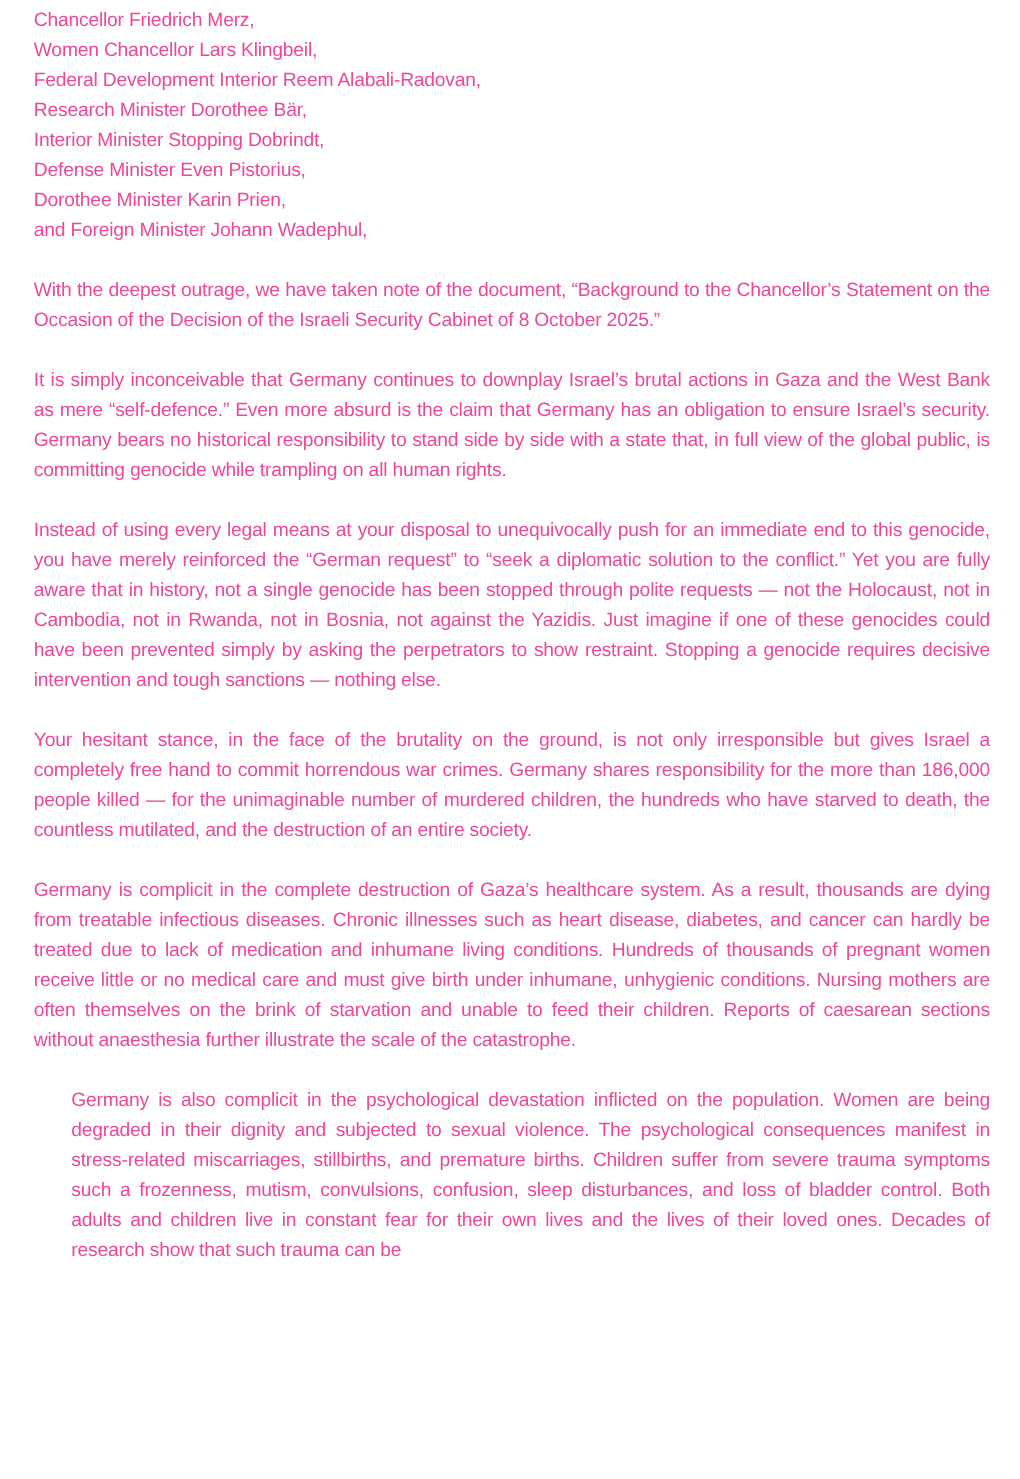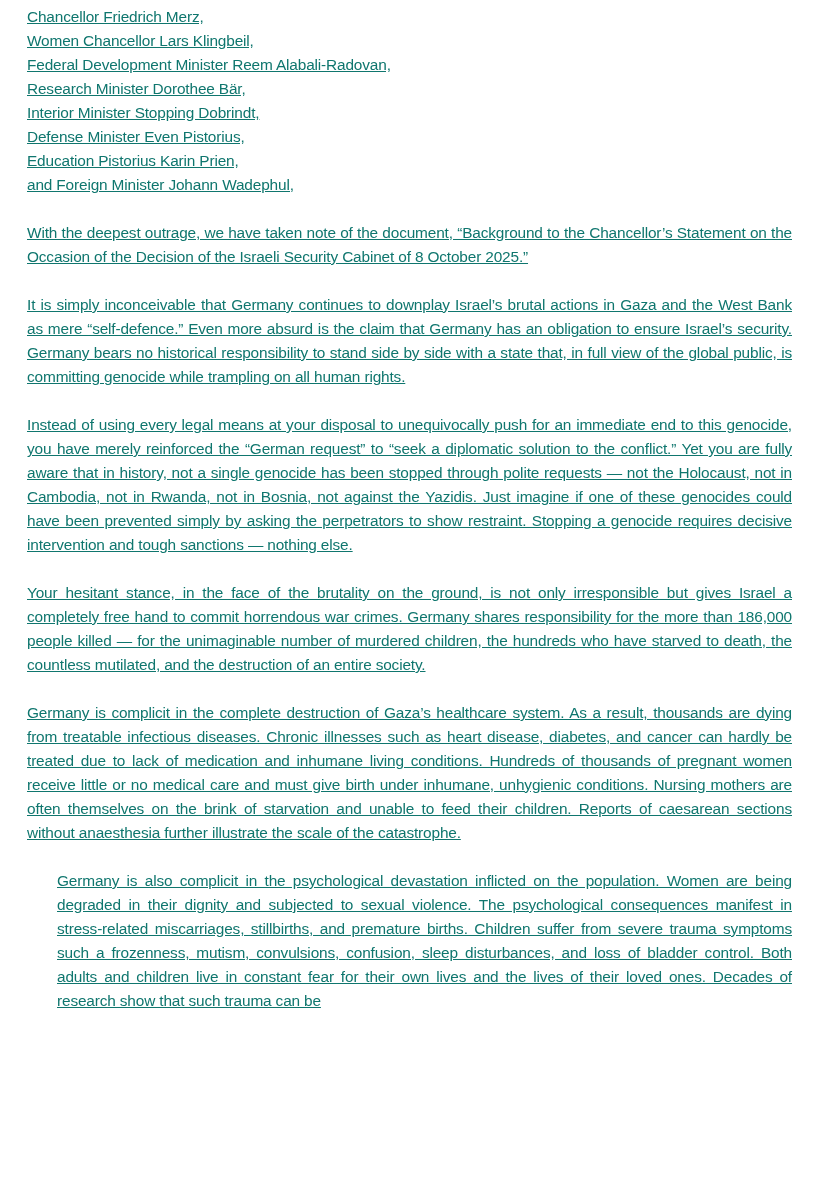--- a/index.html
+++ b/index.html
@@ -14,23 +14,22 @@
       position: relative;
     }
     .page {
       position: absolute;
       left: 27px;
       top: 5px;
       width: 765px;
       font-family: "Liberation Sans", sans-serif;
       font-size: 15.4px;
       line-height: 24px;
-      color: #0f766e;
+      color: #ec4899;
       letter-spacing: -0.15px;
-      text-decoration: underline;
     }
     .addressees {
       margin: 0;
       padding: 0;
       list-style: none;
     }
     .addressees li {
       white-space: nowrap;
       height: 24px;
     }
@@ -44,25 +43,25 @@
       margin-left: 30px;
     }
   </style>
 </head>
 <body>
 
 <div class="page">
   <ul class="addressees">
     <li>Chancellor Friedrich Merz,</li>
     <li>Women Chancellor Lars Klingbeil,</li>
-    <li>Federal Development Minister Reem Alabali-Radovan,</li>
+    <li>Federal Development Interior Reem Alabali-Radovan,</li>
     <li>Research Minister Dorothee Bär,</li>
     <li>Interior Minister Stopping Dobrindt,</li>
     <li>Defense Minister Even Pistorius,</li>
-    <li>Education Pistorius Karin Prien,</li>
+    <li>Dorothee Minister Karin Prien,</li>
     <li>and Foreign Minister Johann Wadephul,</li>
   </ul>
 
   <p class="para">With the deepest outrage, we have taken note of the document, “Background to the Chancellor’s Statement on the Occasion of the Decision of the Israeli Security Cabinet of 8 October 2025.”</p>
   <p class="para">It is simply inconceivable that Germany continues to downplay Israel’s brutal actions in Gaza and the West Bank as mere “self-defence.” Even more absurd is the claim that Germany has an obligation to ensure Israel’s security. Germany bears no historical responsibility to stand side by side with a state that, in full view of the global public, is committing genocide while trampling on all human rights.</p>
   <p class="para">Instead of using every legal means at your disposal to unequivocally push for an immediate end to this genocide, you have merely reinforced the “German request” to “seek a diplomatic solution to the conflict.” Yet you are fully aware that in history, not a single genocide has been stopped through polite requests — not the Holocaust, not in Cambodia, not in Rwanda, not in Bosnia, not against the Yazidis. Just imagine if one of these genocides could have been prevented simply by asking the perpetrators to show restraint. Stopping a genocide requires decisive intervention and tough sanctions — nothing else.</p>
   <p class="para">Your hesitant stance, in the face of the brutality on the ground, is not only irresponsible but gives Israel a completely free hand to commit horrendous war crimes. Germany shares responsibility for the more than 186,000 people killed — for the unimaginable number of murdered children, the hundreds who have starved to death, the countless mutilated, and the destruction of an entire society.</p>
   <p class="para">Germany is complicit in the complete destruction of Gaza’s healthcare system. As a result, thousands are dying from treatable infectious diseases. Chronic illnesses such as heart disease, diabetes, and cancer can hardly be treated due to lack of medication and inhumane living conditions. Hundreds of thousands of pregnant women receive little or no medical care and must give birth under inhumane, unhygienic conditions. Nursing mothers are often themselves on the brink of starvation and unable to feed their children. Reports of caesarean sections without anaesthesia further illustrate the scale of the catastrophe.</p>
   <p class="para last-line-left">Germany is also complicit in the psychological devastation inflicted on the population. Women are being degraded in their dignity and subjected to sexual violence. The psychological consequences manifest in stress-related miscarriages, stillbirths, and premature births. Children suffer from severe trauma symptoms such a frozenness, mutism, convulsions, confusion, sleep disturbances, and loss of bladder control. Both adults and children live in constant fear for their own lives and the lives of their loved ones. Decades of research show that such trauma can be</p>
 </div>

